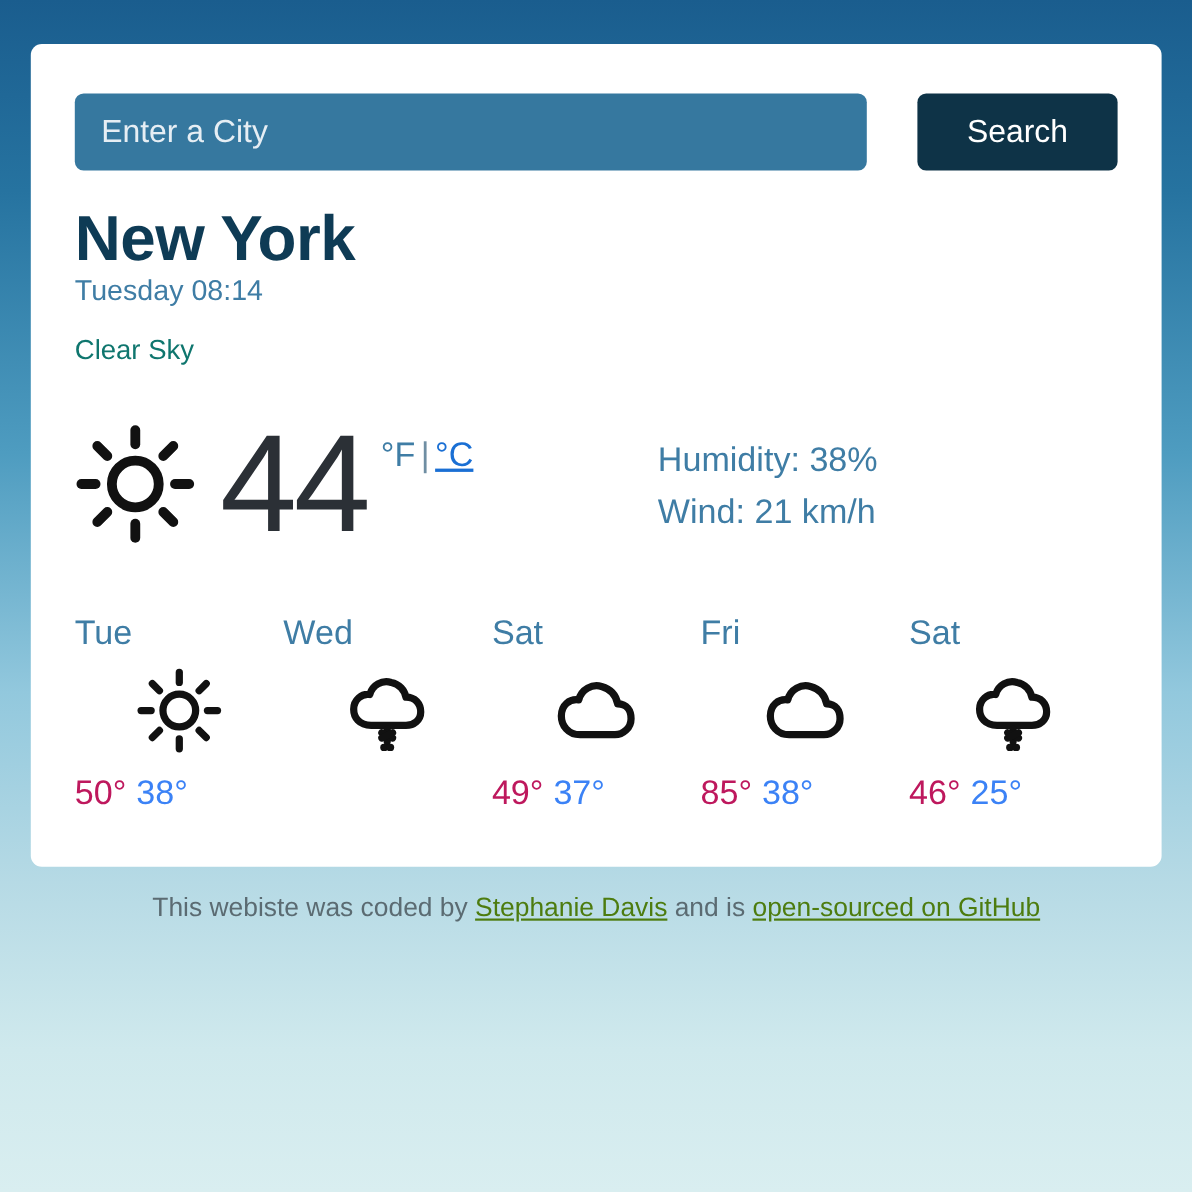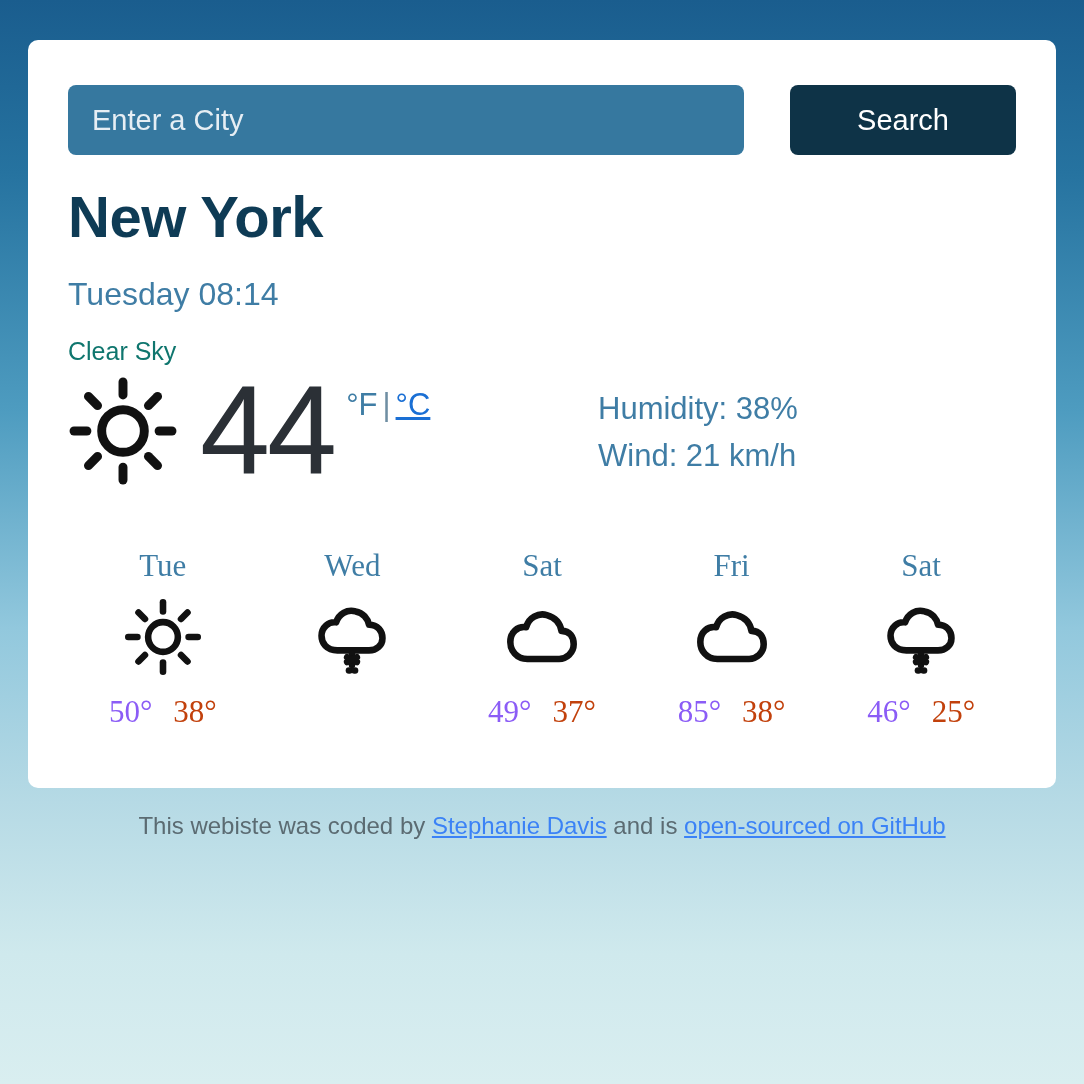--- a/index.html
+++ b/index.html
@@ -50,55 +50,56 @@
     font-family: "Liberation Sans", sans-serif;
     font-size: 29px;
     padding: 0 24px;
     outline: none;
   }
   .search-input::placeholder {
     color: #e6eef4;
     opacity: 1;
   }
   .search-button {
-    width: 226px;
+    width: 182px;
     height: 70px;
     background: #0e3347;
     border: none;
     border-radius: 8px;
     color: #ffffff;
     font-family: "Liberation Sans", sans-serif;
     font-size: 29px;
     cursor: pointer;
   }
 
   
   .city-block { margin-top: 32px; }
   .city-name {
     font-size: 58px;
     font-weight: bold;
     color: #0e3b55;
     letter-spacing: -0.5px;
     line-height: 1.05;
   }
   .city-time {
-    font-size: 32px;
+    font-size: 26px;
     color: #3f7da5;
-    margin-top: 28px;
+    margin-top: 1px;
   }
   .city-desc {
     font-size: 25px;
     color: #0f766e;
     margin-top: 24px;
   }
 
   
   .current-row {
     display: flex;
     align-items: center;
+    margin-top: 42px;
     height: 130px;
   }
   .current-left {
     display: flex;
     align-items: center;
     width: 500px;
   }
   .main-icon {
     width: 110px;
     height: 110px;
@@ -136,52 +137,51 @@
     line-height: 1.5;
   }
 
   
   .forecast {
     display: flex;
     margin-top: 52px;
   }
   .forecast-day {
     flex: 1;
-    text-align: center;
-    font-family: Liberation Serif, serif;
+    text-align: left;
   }
   .day-label {
     font-size: 31px;
     color: #3f7da5;
   }
   .day-icon {
     width: 78px;
     height: 78px;
     margin: 14px auto 0 auto;
     display: block;
   }
   .day-temps {
     font-size: 31px;
     margin-top: 18px;
   }
-  .temp-max { color: #8b5cf6; }
-  .temp-min { color: #c2410c; margin-left: 21px; }
+  .temp-max { color: #be185d; }
+  .temp-min { color: #3b82f6; margin-left: 9px; }
 
   
   .footer {
     position: absolute;
     top: 812px;
     left: 0;
     width: 1084px;
     text-align: center;
     font-size: 24px;
     color: #5b6b72;
   }
   .footer a {
-    color: #3b82f6;
+    color: #4d7c0f;
     text-decoration: underline;
     cursor: pointer;
   }
 </style>
 </head>
 <body>
 
 <div class="card">
 
   <div class="search-row">

